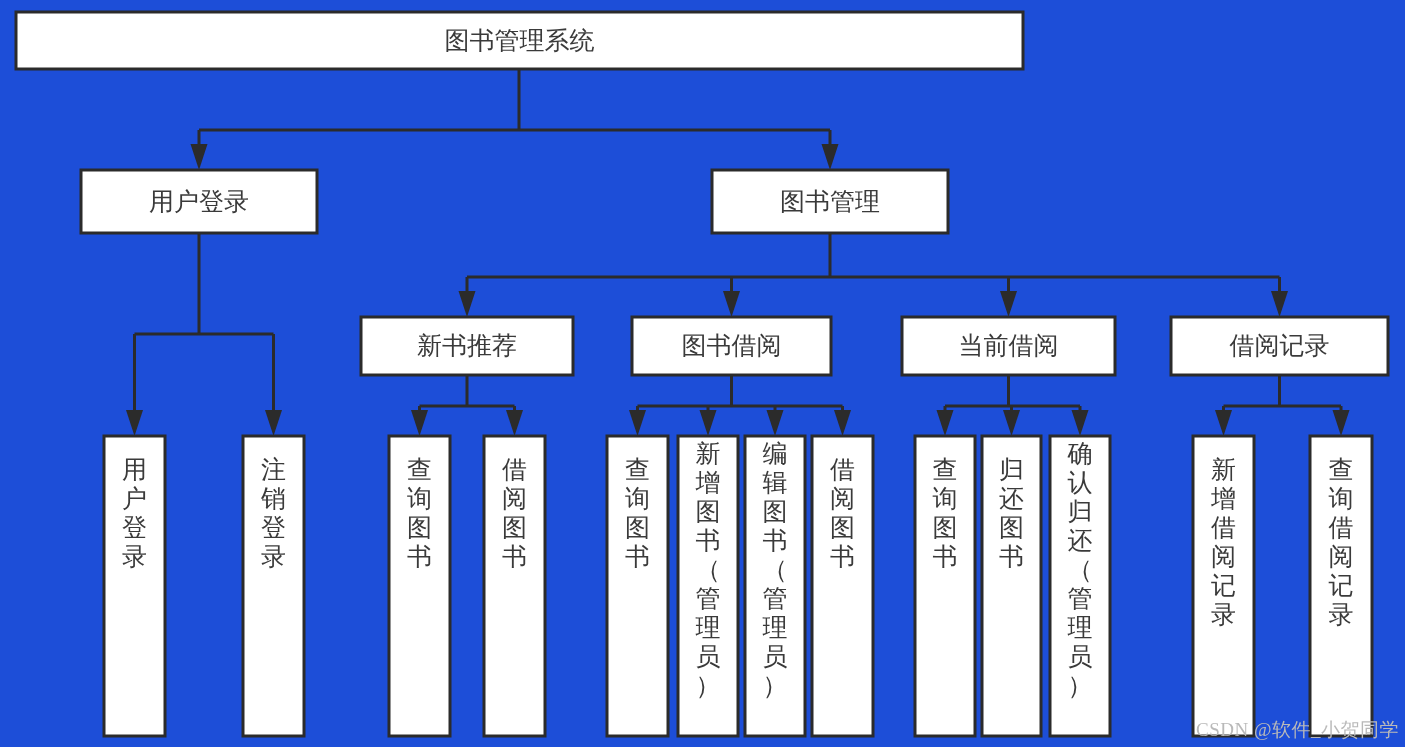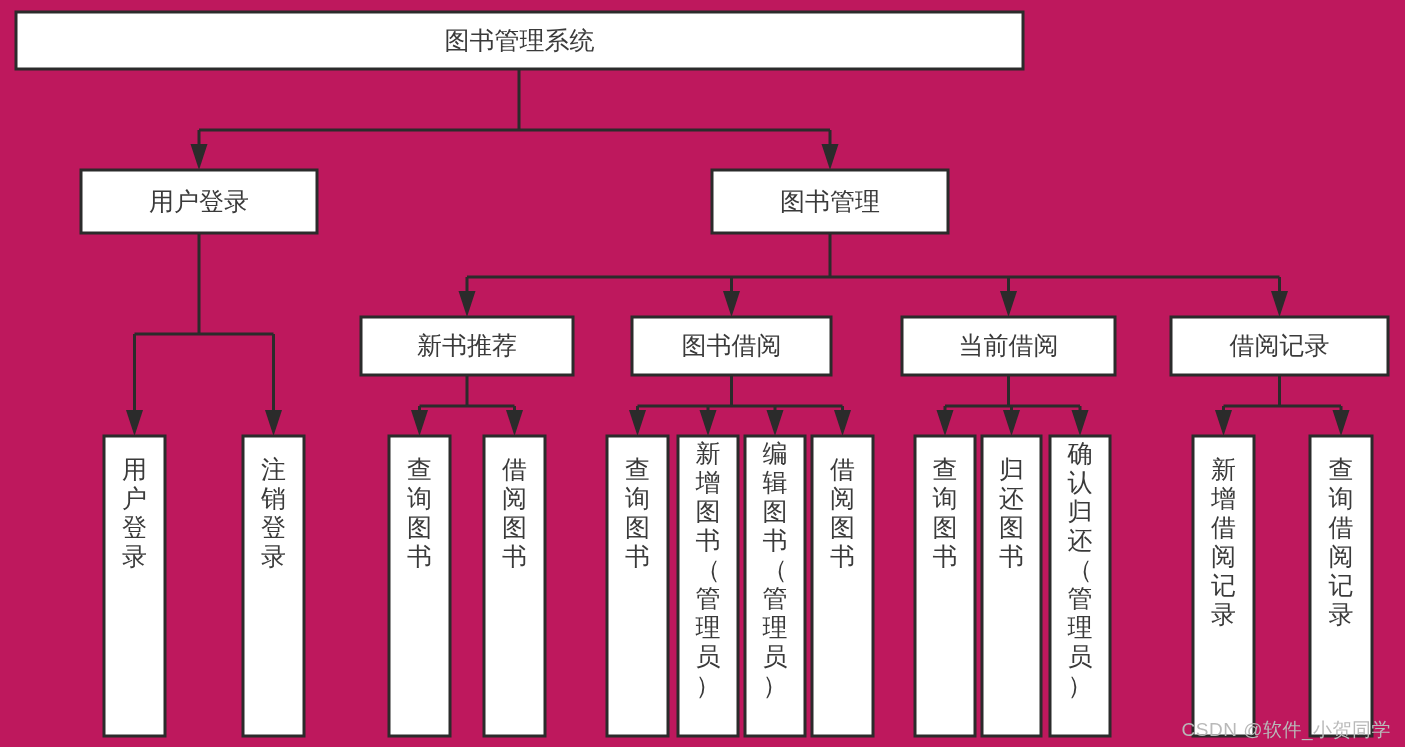--- a/index.html
+++ b/index.html
@@ -10,21 +10,21 @@
   body {
     width: 1405px;
     height: 747px;
     font-family: "DejaVu Sans", "Liberation Sans", sans-serif;
     overflow: hidden;
   }
   #diagram-root {
     position: relative;
     width: 1405px;
     height: 747px;
-    background: #be185d;
+    background: #1d4ed8;
   }
   svg.flow {
     position: absolute;
     left: 0;
     top: 0;
     width: 1405px;
     height: 747px;
     display: block;
   }
   .node-box {
@@ -50,23 +50,23 @@
     dominant-baseline: middle;
   }
   .node-label-vertical {
     fill: #3a3a3a;
     font-family: "DejaVu Sans", "Liberation Sans", sans-serif;
     font-size: 25px;
     text-anchor: middle;
   }
   .watermark {
     position: absolute;
-    right: 14px;
+    right: 6px;
     bottom: 4px;
-    font-family: Liberation Sans, sans-serif;
+    font-family: Liberation Serif, serif;
     font-size: 19px;
     color: #b9b9b9;
     white-space: nowrap;
     letter-spacing: 0.5px;
   }
 </style>
 </head>
 <body>
 
 <div id="diagram-root">

